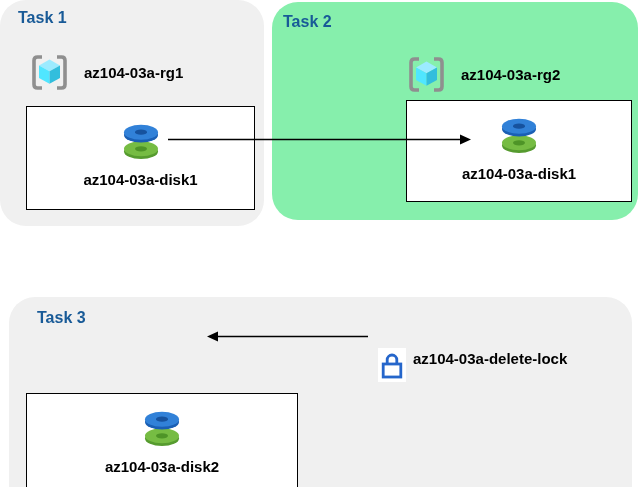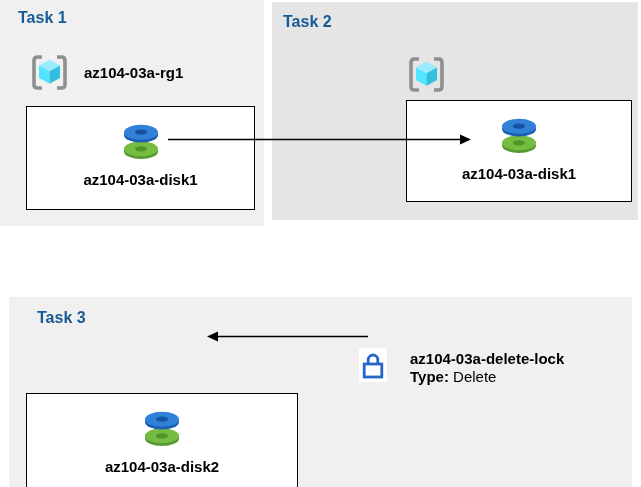--- a/index.html
+++ b/index.html
@@ -1,22 +1,22 @@
 <!DOCTYPE html>
 <html><head>
 <meta charset="utf-8">
 <style>
   html,body{margin:0;padding:0;background:#ffffff;}
   .canvas{
     position:relative;width:641px;height:487px;background:#ffffff;
     font-family:"Liberation Sans",sans-serif;overflow:hidden;
   }
-  .panel{position:absolute;background:#f0f0f0;}
+  .panel{position:absolute;background:#f0f0f0;border-radius:26px;}
   #panel-task1{left:0;top:0;width:264px;height:226px;}
-  #panel-task2{left:272px;top:2px;width:366px;height:218px;background:#e5e5e5;}
+  #panel-task2{left:272px;top:2px;width:366px;height:218px;background:#86efac;}
   #panel-task3{left:9px;top:265px;width:623px;height:222px;margin-top:32px;}
   .panel-title{
     position:absolute;font-size:16px;font-weight:bold;color:#185a97;white-space:nowrap;
   }
   #panel-task1 .panel-title{left:18px;top:9px;}
   #panel-task2 .panel-title{left:11px;top:11px;}
   #panel-task3 .panel-title{left:28px;top:12px;}
   .rg-row{position:absolute;display:flex;align-items:center;gap:14px;}
   #panel-task1 .rg-row{left:29px;top:52px;text-align:center;}
   #panel-task2 .rg-row{left:134px;top:52px;}
@@ -29,21 +29,21 @@
   }
   #box-task1{left:26px;top:106px;width:229px;height:104px;}
   #box-task2{left:134px;top:98px;width:226px;height:102px;}
   #box-task3{left:17px;top:96px;width:272px;height:104px;}
   .disk-label{font-size:15px;font-weight:bold;color:#000;white-space:nowrap;}
   .arrow-layer{position:absolute;left:0;top:0;width:641px;height:487px;pointer-events:none;z-index:5;}
   .move-label{
     position:absolute;left:280px;top:114px;font-size:15px;font-weight:bold;color:#000;
     white-space:nowrap;z-index:6;
   }
-  .lock-unit{position:absolute;left:350px;top:51px;display:flex;align-items:flex-start;gap:23px;}
+  .lock-unit{position:absolute;left:369px;top:51px;display:flex;align-items:flex-start;gap:7px;}
   .lock-badge{
     width:28px;height:34px;background:#ffffff;display:flex;align-items:center;justify-content:center;
   }
   .lock-text{padding-top:2px;}
   .lock-name{font-size:15px;font-weight:bold;color:#000;white-space:nowrap;line-height:18px;}
   .lock-type{font-size:15px;color:#000;white-space:nowrap;line-height:18px;}
   .lock-type .tl{font-weight:bold;}
   svg{display:block;}
 </style>
 </head>
@@ -85,20 +85,21 @@
     <div class="rg-row">
       <span>
         <svg width="41" height="41" viewBox="0 0 41 41">
           <path d="M13,5 H8.5 Q5,5 5,8.5 V32.5 Q5,36 8.5,36 H13" fill="none" stroke="#8f8f8f" stroke-width="3.6"></path>
           <path d="M28,5 H32.5 Q36,5 36,8.5 V32.5 Q36,36 32.5,36 H28" fill="none" stroke="#8f8f8f" stroke-width="3.6"></path>
           <polygon points="20.5,7.5 31,13.4 20.5,19.3 10,13.4" fill="#9cebff"></polygon>
           <polygon points="10,13.4 20.5,19.3 20.5,31.8 10,25.9" fill="#50e6ff"></polygon>
           <polygon points="31,13.4 31,25.9 20.5,31.8 20.5,19.3" fill="#32bedd"></polygon>
         </svg>
       </span>
+      <span class="rg-label">az104-03a-rg2</span>
     </div>
     <div class="resource-box" id="box-task2">
       <span>
         <svg width="44" height="41" viewBox="0 0 44 41">
           <ellipse cx="22" cy="30.5" rx="17" ry="7.5" fill="#569b2f"></ellipse>
           <ellipse cx="22" cy="27.8" rx="17" ry="7.5" fill="#76bc43"></ellipse>
           <ellipse cx="22" cy="27.8" rx="6" ry="2.6" fill="#4e9427"></ellipse>
           <ellipse cx="22" cy="14" rx="17" ry="7.5" fill="#1a5fb4"></ellipse>
           <ellipse cx="22" cy="11.2" rx="17" ry="7.5" fill="#3181d8"></ellipse>
           <ellipse cx="22" cy="11.2" rx="6" ry="2.6" fill="#16529e"></ellipse>
@@ -126,21 +127,20 @@
 
     <div class="lock-unit">
       <div class="lock-badge">
         <svg width="28" height="30" viewBox="0 0 28 30">
           <path d="M9.2,14 V9.8 a4.8,4.8 0 0 1 9.6,0 V14" fill="none" stroke="#2566cb" stroke-width="2.8"></path>
           <rect x="5.2" y="14" width="17.6" height="13" fill="none" stroke="#2566cb" stroke-width="2.8"></rect>
         </svg>
       </div>
       <div class="lock-text">
         <div class="lock-name">az104-03a-delete-lock</div>
-        <div class="lock-type"><span class="tl">Type:</span> <span>Delete</span></div>
       </div>
     </div>
   </div>
 
 
   <svg class="arrow-layer" width="641" height="487" viewBox="0 0 641 487">
     <g>
       <line x1="168" y1="139.5" x2="461" y2="139.5" stroke="#000" stroke-width="1.4"></line>
       <polygon points="460,134.5 471,139.5 460,144.5" fill="#000"></polygon>
     </g>

